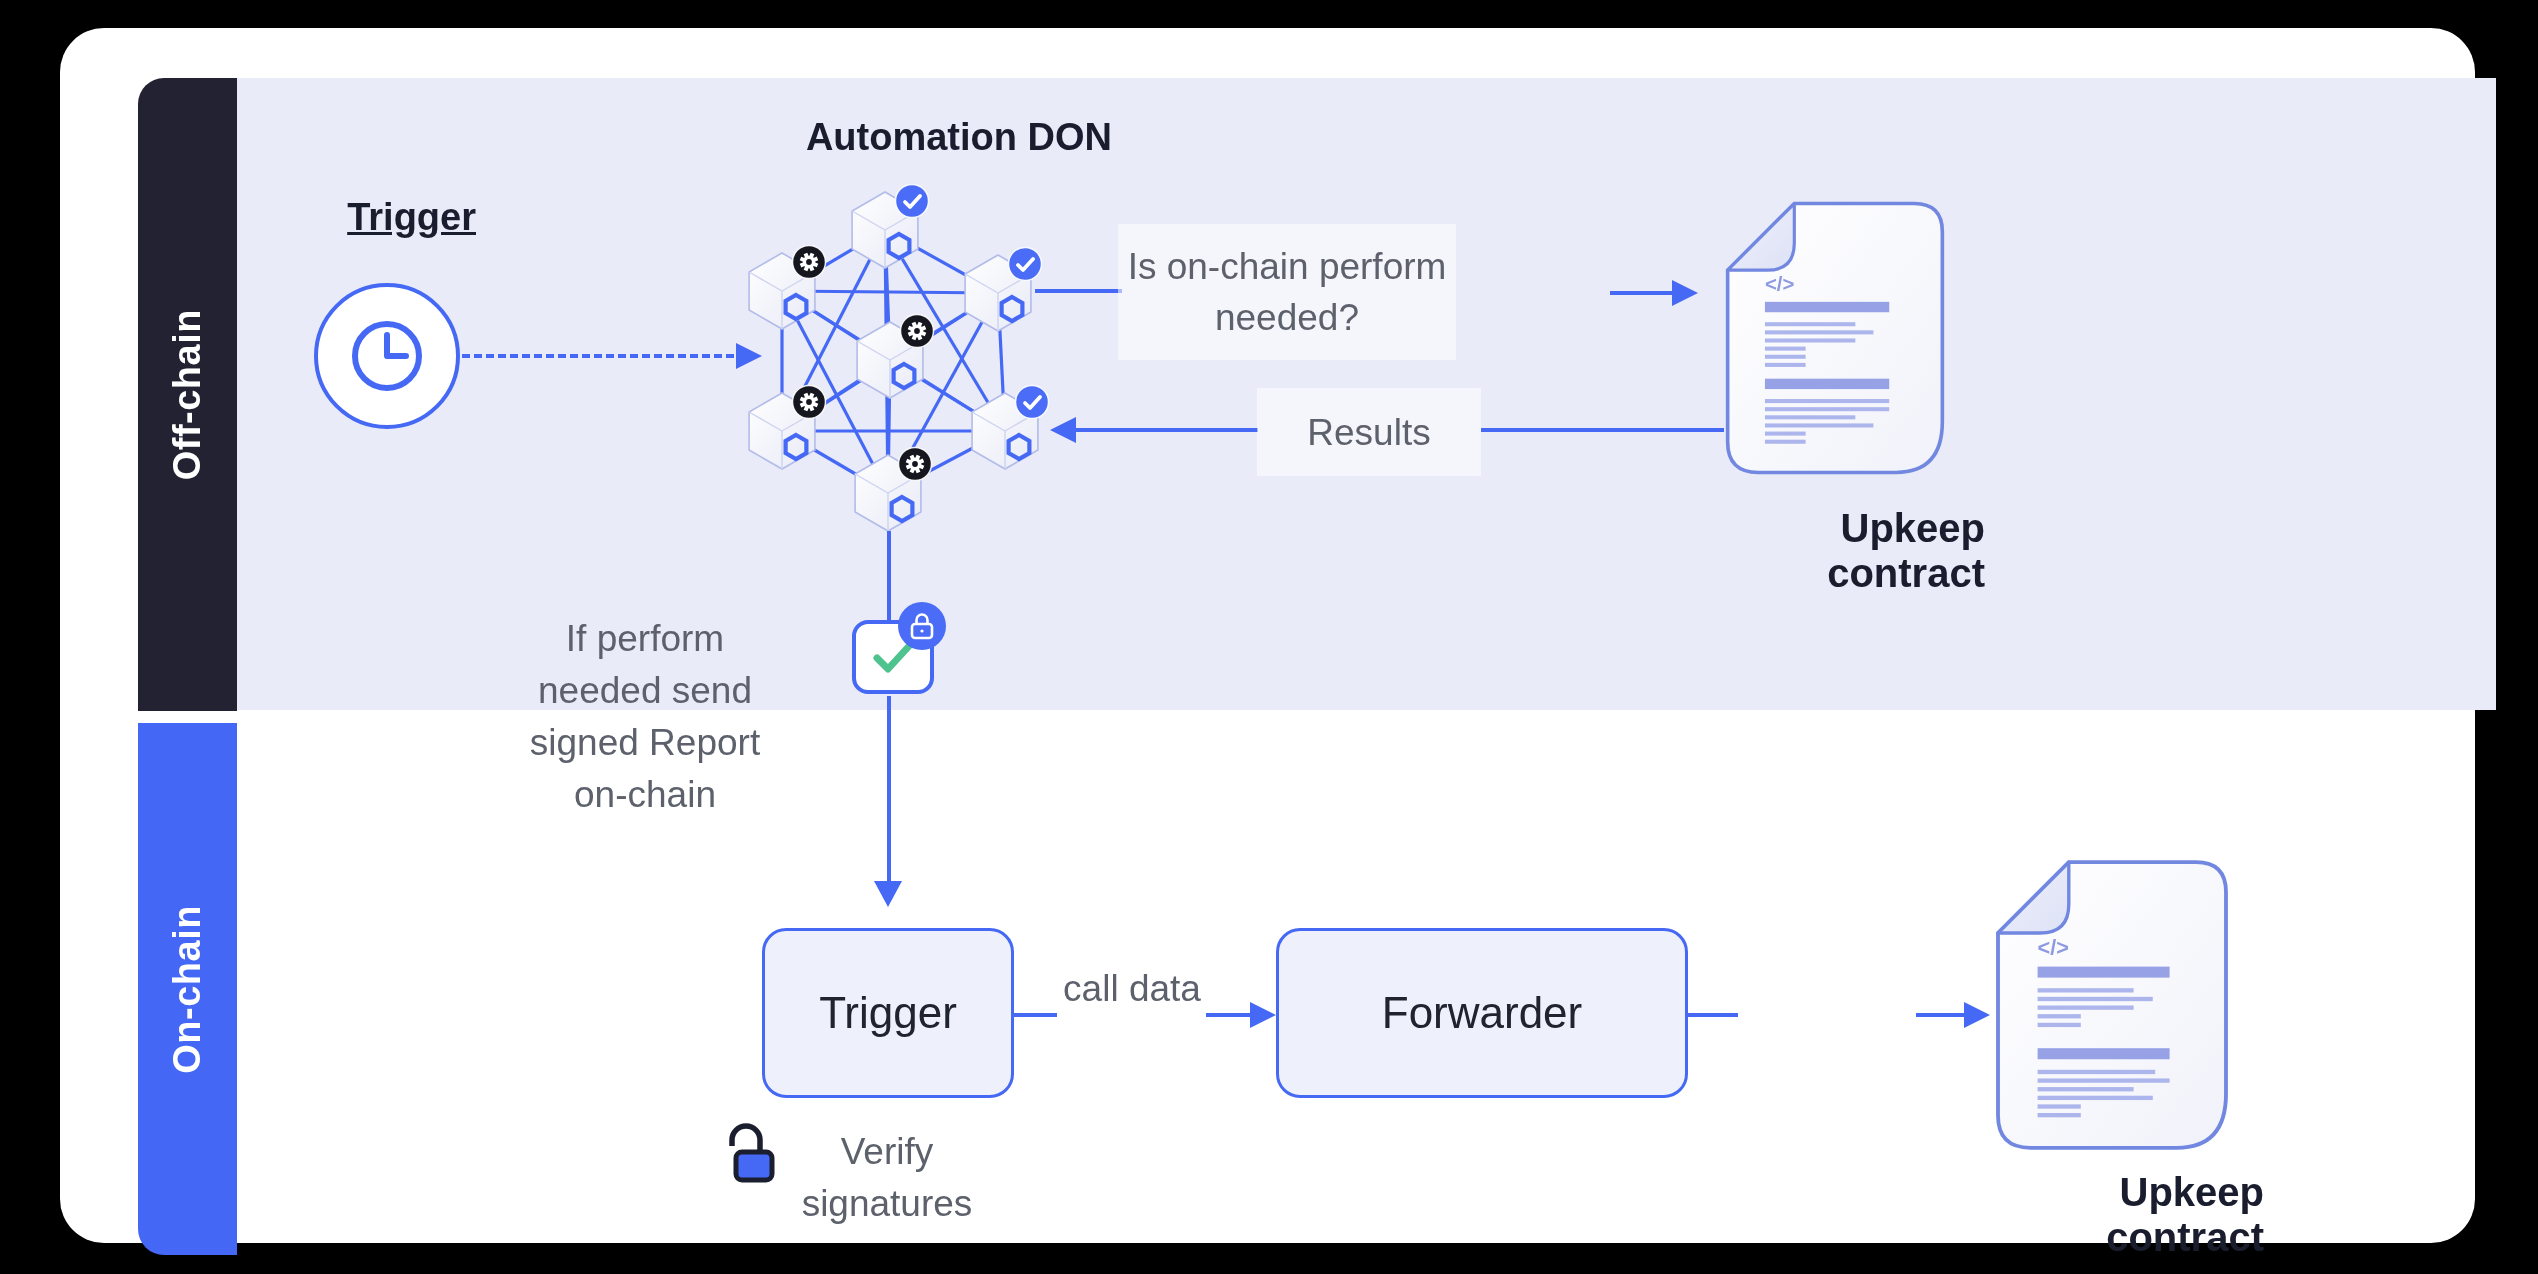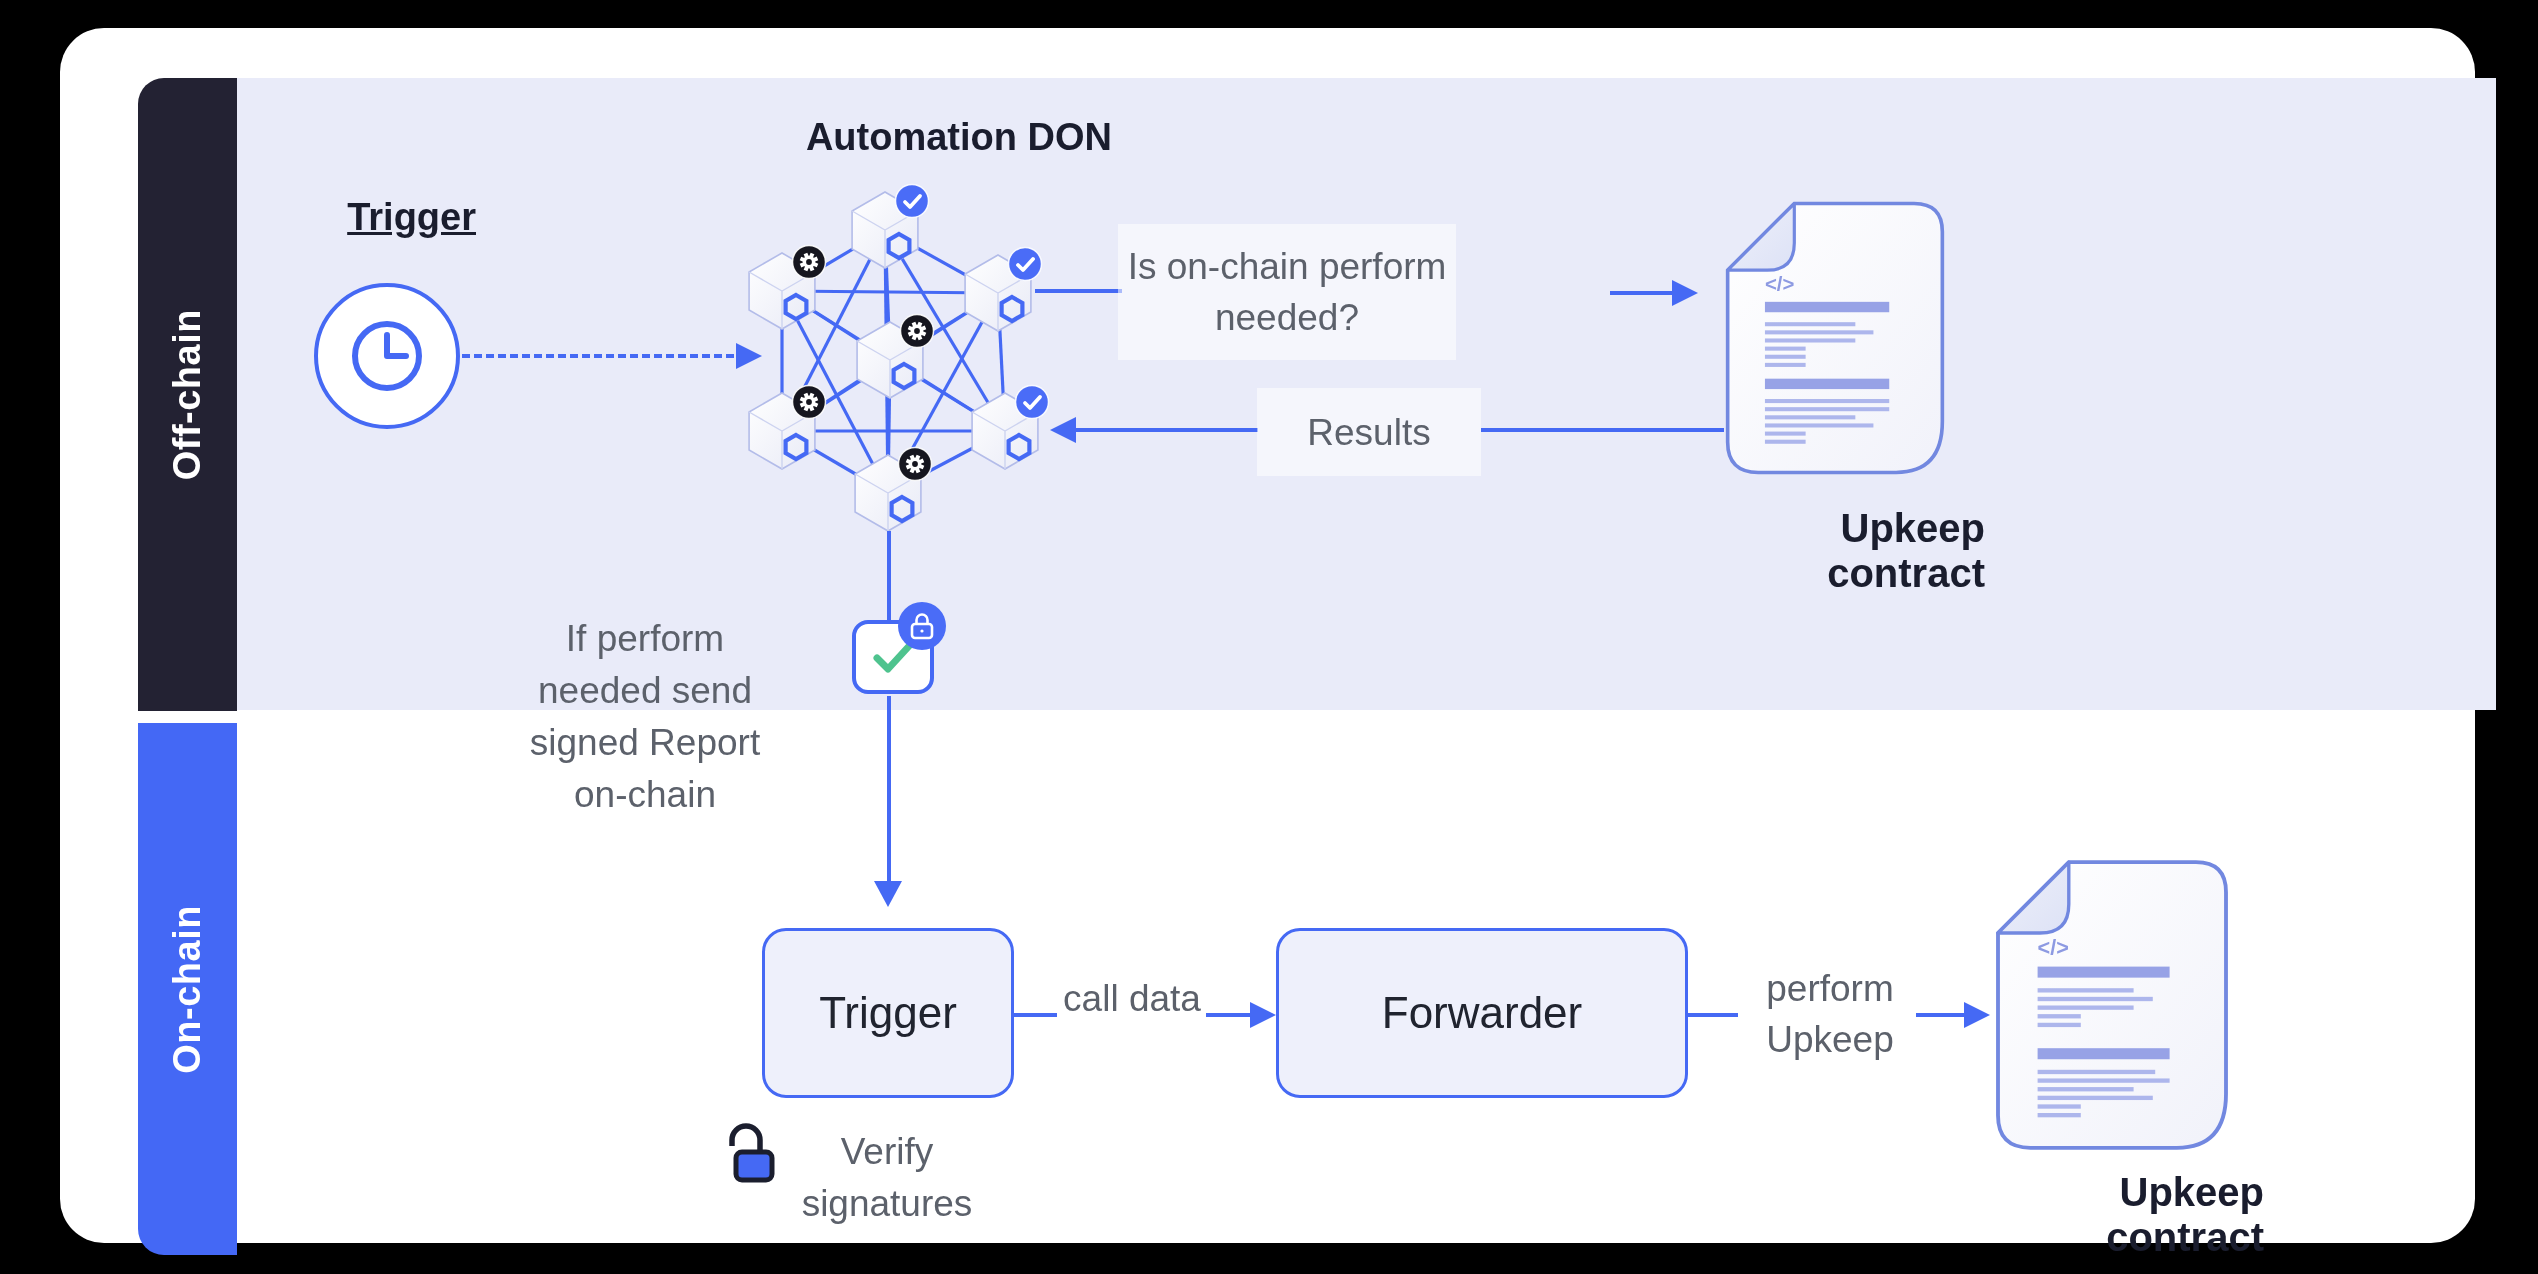--- a/index.html
+++ b/index.html
@@ -238,29 +238,28 @@
         <path d="M7.5 12 V8 a5.5 5.5 0 0 1 11 0 V12" fill="none" stroke="#fff" stroke-width="2.6"></path>
         <circle cx="13" cy="19" r="1.6" fill="#fff"></circle>
       </svg>
     </div>
     <div class="graylabel" style="left:460px;top:585px;width:250px;line-height:52px;">If perform needed send signed Report on-chain</div>
 
     <div class="node-box" style="left:702px;top:900px;width:252px;height:170px;">
       <span>Trigger</span>
     </div>
     <div class="hline" style="left:953px;top:985px;width:44px;"></div>
-    <div class="graylabel" style="left:1002px;top:935px;width:140px;margin-top:10px;">call data</div>
+    <div class="graylabel" style="left:1002px;top:935px;width:140px;">call data</div>
     <div class="hline" style="left:1146px;top:985px;width:44px;"></div>
     <div class="ah-right" style="left:1190px;top:974px;"></div>
 
     <div class="node-box" style="left:1216px;top:900px;width:412px;height:170px;">
       <span>Forwarder</span>
     </div>
     <div class="hline" style="left:1628px;top:985px;width:50px;"></div>
-    <div class="graylabel" style="left:1690px;top:935px;width:160px;">perform Upkeep</div>
     <div class="hline" style="left:1856px;top:985px;width:48px;"></div>
     <div class="ah-right" style="left:1904px;top:974px;"></div>
 
     <div class="doc" style="left:1932px;top:830px;">
       <svg width="240" height="294" viewBox="0 0 100 122">
         <path d="M32 1.5 H85 Q97.5 1.5 97.5 14 V98 Q97.5 120.5 77 120.5 H16 Q2.5 120.5 2.5 107 V31 Z" fill="url(#docg)" stroke="#7288E0" stroke-width="1.6"></path>
         <path d="M32 1.5 L2.5 31 H20 Q32 31 32 19 Z" fill="url(#foldg)" stroke="#7288E0" stroke-width="1.4" stroke-linejoin="round"></path>
         <text x="19" y="40" font-size="9" font-weight="bold" fill="#8D9AE2" font-family="Liberation Sans, sans-serif">&lt;/&gt;</text>
         <rect x="19" y="45" width="55" height="4.6" fill="#97A2E6"></rect>
         <g fill="#ADB6EC">

